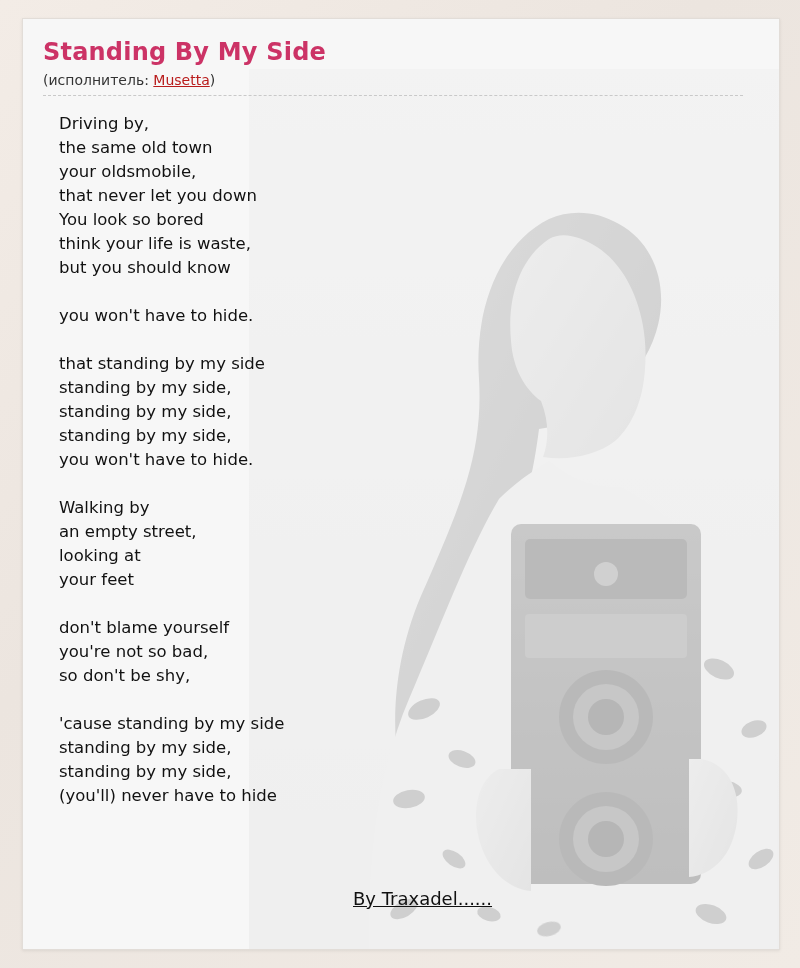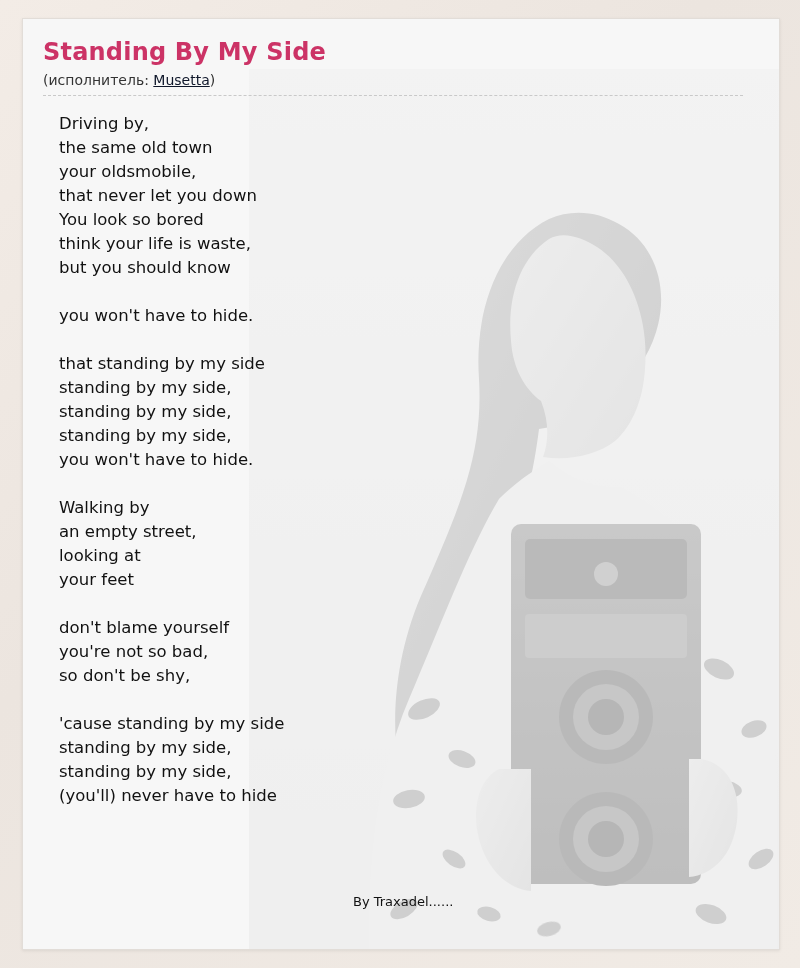--- a/index.html
+++ b/index.html
@@ -58,38 +58,39 @@
     letter-spacing: 0.2px;
   }
   #performer-line {
     font-size: 14px;
     color: #333;
     padding-bottom: 7px;
     border-bottom: 1px dashed #c9c9c9;
     margin-bottom: 16px;
   }
   #performer-line a {
-    color: #0f172a;
+    color: #b91c1c;
     text-decoration: underline;
   }
   #lyrics {
     font-size: 16.5px;
     line-height: 24px;
     color: #111;
     white-space: pre-wrap;
     margin: 16px;
     min-height: 700px;
   }
   #credit {
     position: absolute;
     left: 330px;
     bottom: 40px;
     z-index: 3;
-    font-size: 13px;
+    font-size: 18px;
     color: #111;
+    text-decoration: underline;
   }
 </style>
 </head>
 <body>
 
 <div id="page">
 
   <div id="card">
 
     <div id="photo">

